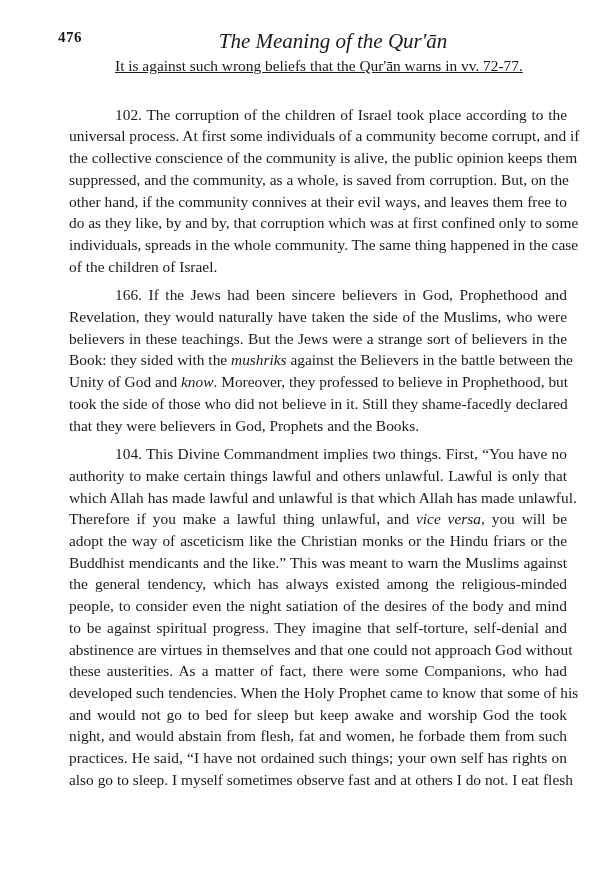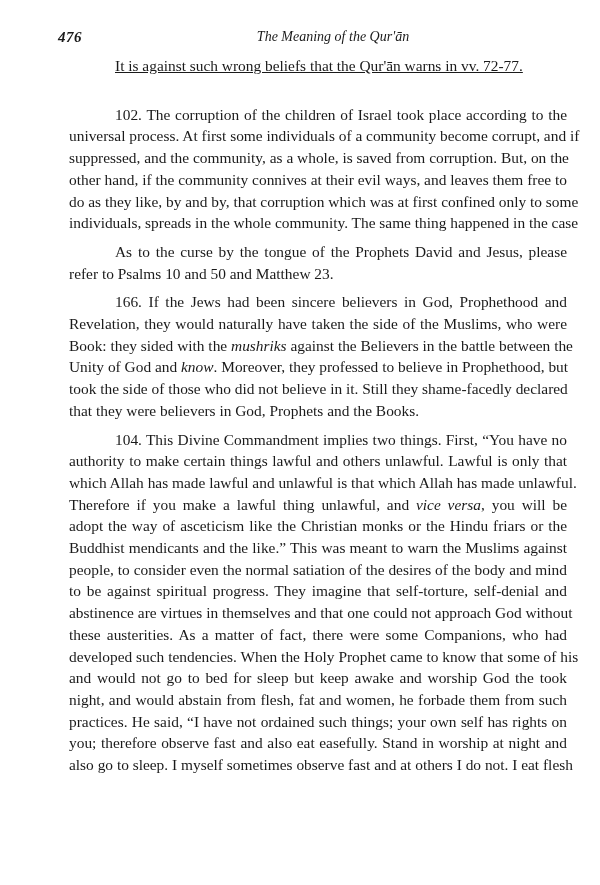--- a/index.html
+++ b/index.html
@@ -8,25 +8,24 @@
       font-family: "Liberation Serif", serif; color: #1a1a1a;
       position: relative;
     }
     .page { position: absolute; left: 0; top: 0; width: 600px; height: 885px; }
     .running-head {
       position: absolute; top: 29px; left: 58px; width: 510px; height: 22px;
     }
     .page-number {
       position: absolute; left: 0; top: 0; font-size: 15px; font-weight: bold;
       letter-spacing: 0.5px;
-      font-style: italic;
     }
     .book-title {
       position: absolute; left: 0; right: 0; top: 0; text-align: center;
-      font-style: italic; font-size: 14px; padding-left: 40px;
+      font-style: italic; font-size: 21px; padding-left: 40px;
     }
     .body-text {
       position: absolute; left: 69px; top: 55px; width: 498px;
       font-size: 15.4px; line-height: 21.7px; text-align: justify;
     }
     .para { margin: 0; text-indent: 46px; }
     .para.gap { margin-top: 7px; }
     .para.gap-lg { margin-top: 27px; }
     .line { display: block; text-align: justify; text-align-last: justify; white-space: nowrap; }
     .line.last { text-align-last: left; }
@@ -42,49 +41,48 @@
     <span class="book-title">The Meaning of the Qur'ān</span>
   </div>
 
   <div class="body-text" id="body-text">
       <div class="para" style="text-indent: 0px; text-decoration: underline;">
         <span class="line first last">It is against such wrong beliefs that the Qur'ān warns in vv. 72-77.</span>
       </div>
       <div class="para gap-lg" style="text-indent: 0px;">
         <span class="line first">102. The corruption of the children of Israel took place according to the</span>
         <span class="line">universal process. At first some individuals of a community become corrupt, and if</span>
+        <span class="line">the collective conscience of the community is alive, the public opinion keeps them</span>
         <span class="line">suppressed, and the community, as a whole, is saved from corruption. But, on the</span>
         <span class="line">other hand, if the community connives at their evil ways, and leaves them free to</span>
         <span class="line">do as they like, by and by, that corruption which was at first confined only to some</span>
         <span class="line">individuals, spreads in the whole community. The same thing happened in the case</span>
-      </div>
-      <div class="para gap" style="text-indent: 0px;">
-        <span class="line first">As to the curse by the tongue of the Prophets David and Jesus, please</span>
-        <span class="line last">refer to Psalms 10 and 50 and Matthew 23.</span>
+        <span class="line last">of the children of Israel.</span>
       </div>
       <div class="para gap" style="text-indent: 0px;">
         <span class="line first">166. If the Jews had been sincere believers in God, Prophethood and</span>
         <span class="line">Revelation, they would naturally have taken the side of the Muslims, who were</span>
+        <span class="line">believers in these teachings. But the Jews were a strange sort of believers in the</span>
         <span class="line">Book: they sided with the <i>mushriks</i> against the Believers in the battle between the</span>
         <span class="line">Unity of God and <i>know</i>. Moreover, they professed to believe in Prophethood, but</span>
         <span class="line">took the side of those who did not believe in it. Still they shame-facedly declared</span>
         <span class="line last">that they were believers in God, Prophets and the Books.</span>
       </div>
       <div class="para gap" style="text-indent: 0px;">
         <span class="line first">104. This Divine Commandment implies two things. First, “You have no</span>
         <span class="line">authority to make certain things lawful and others unlawful. Lawful is only that</span>
         <span class="line">which Allah has made lawful and unlawful is that which Allah has made unlawful.</span>
         <span class="line">Therefore if you make a lawful thing unlawful, and <i>vice versa</i>, you will be</span>
         <span class="line">adopt the way of asceticism like the Christian monks or the Hindu friars or the</span>
         <span class="line">Buddhist mendicants and the like.” This was meant to warn the Muslims against</span>
-        <span class="line">people, to consider even the normal satiation of the desires of the body and mind</span>
+        <span class="line">the general tendency, which has always existed among the religious-minded</span>
+        <span class="line">people, to consider even the night satiation of the desires of the body and mind</span>
         <span class="line">to be against spiritual progress. They imagine that self-torture, self-denial and</span>
         <span class="line">abstinence are virtues in themselves and that one could not approach God without</span>
         <span class="line">these austerities. As a matter of fact, there were some Companions, who had</span>
         <span class="line">developed such tendencies. When the Holy Prophet came to know that some of his</span>
         <span class="line">and would not go to bed for sleep but keep awake and worship God the took</span>
         <span class="line">night, and would abstain from flesh, fat and women, he forbade them from such</span>
         <span class="line">practices. He said, “I have not ordained such things; your own self has rights on</span>
-        <span class="line">you; therefore observe fast and also eat easefully. Stand in worship at night and</span>
         <span class="line">also go to sleep. I myself sometimes observe fast and at others I do not. I eat flesh</span>
       </div>
     </div>
 </div>
 
 </body></html>

